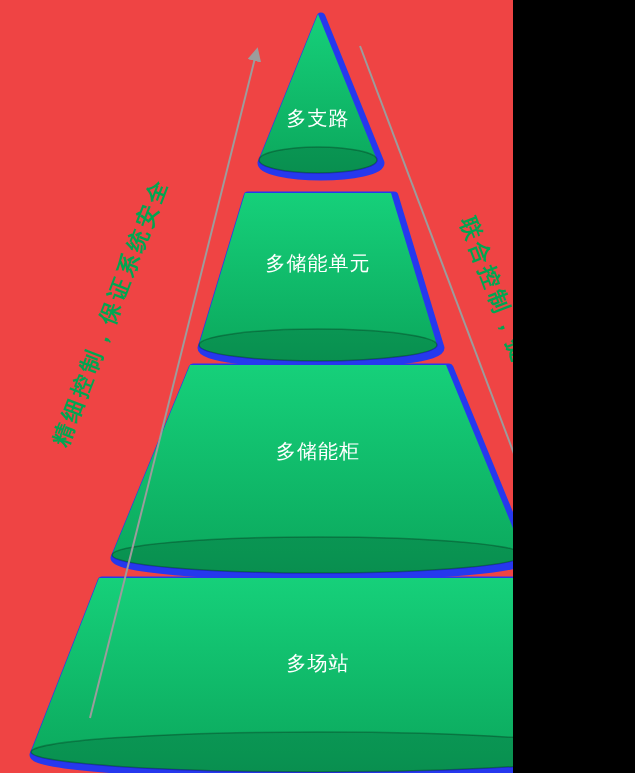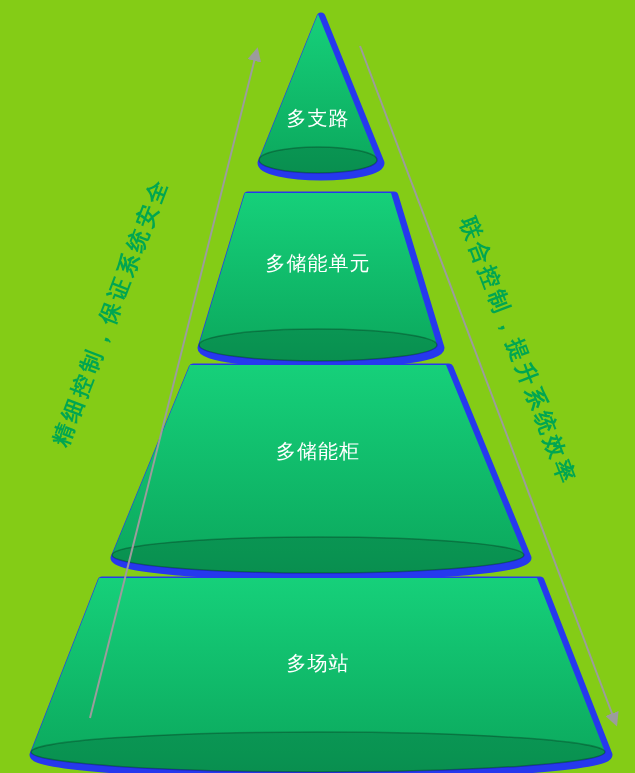--- a/index.html
+++ b/index.html
@@ -2,23 +2,23 @@
 <html><head>
 <meta charset="utf-8">
 <style>
   html, body {
     margin: 0;
     padding: 0;
     background: #000000;
   }
   .stage {
     position: relative;
-    width: 635px;
+    width: 513px;
     height: 773px;
-    background: #84cc16;
+    background: #ef4444;
     overflow: hidden;
     font-family: "DejaVu Sans", sans-serif;
   }
   svg { display: block; }
   .level-label {
     fill: #ffffff;
     font-size: 20px;
     font-family: "DejaVu Sans", sans-serif;
     letter-spacing: 1px;
   }

